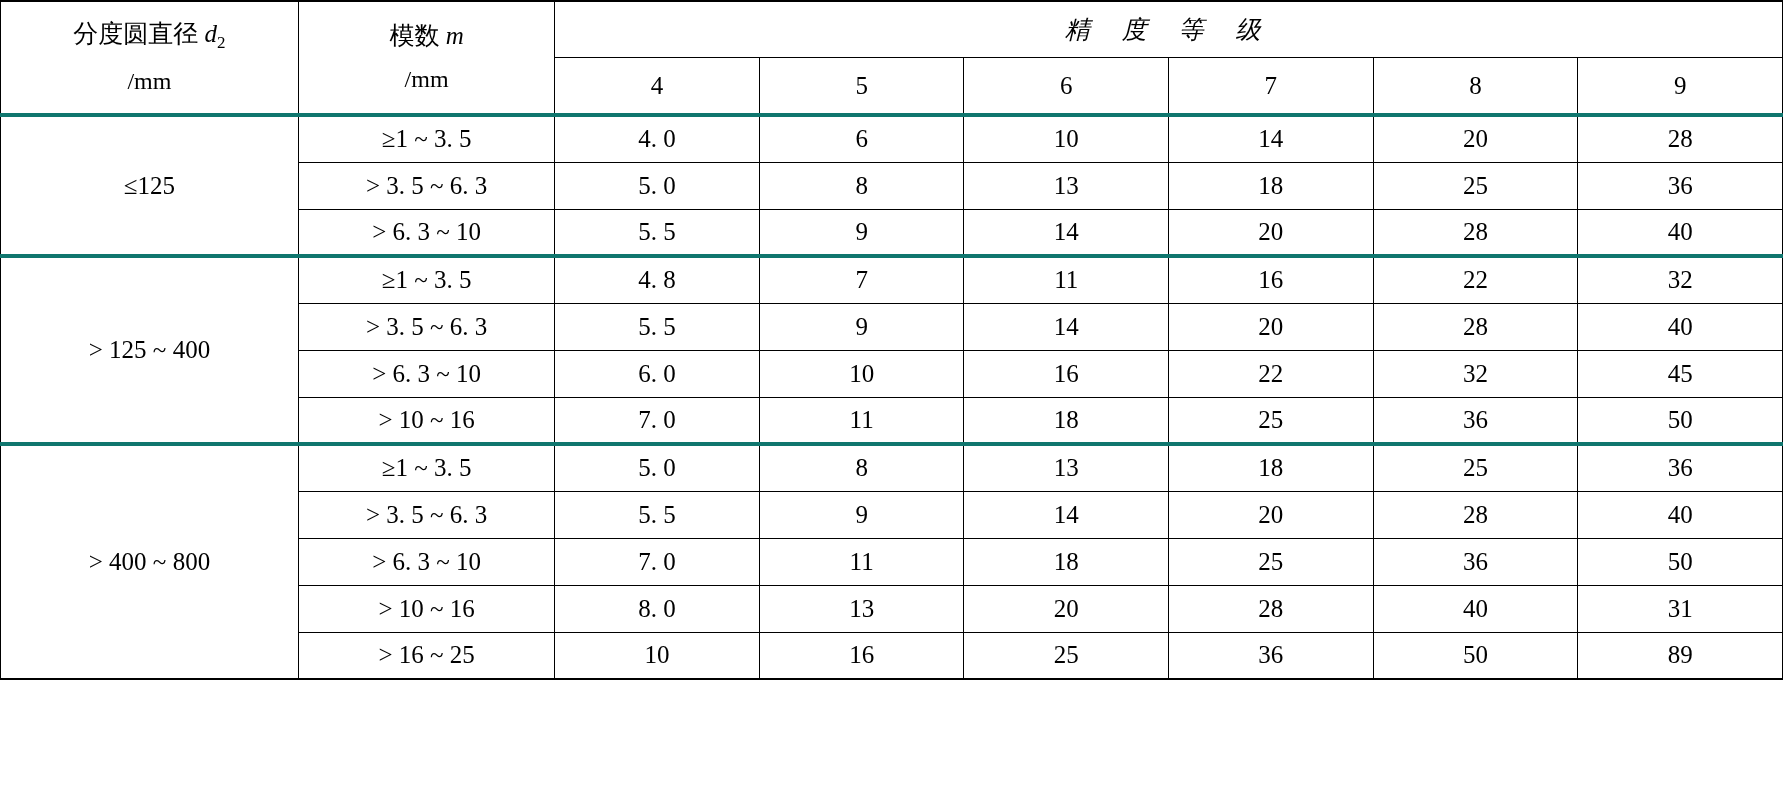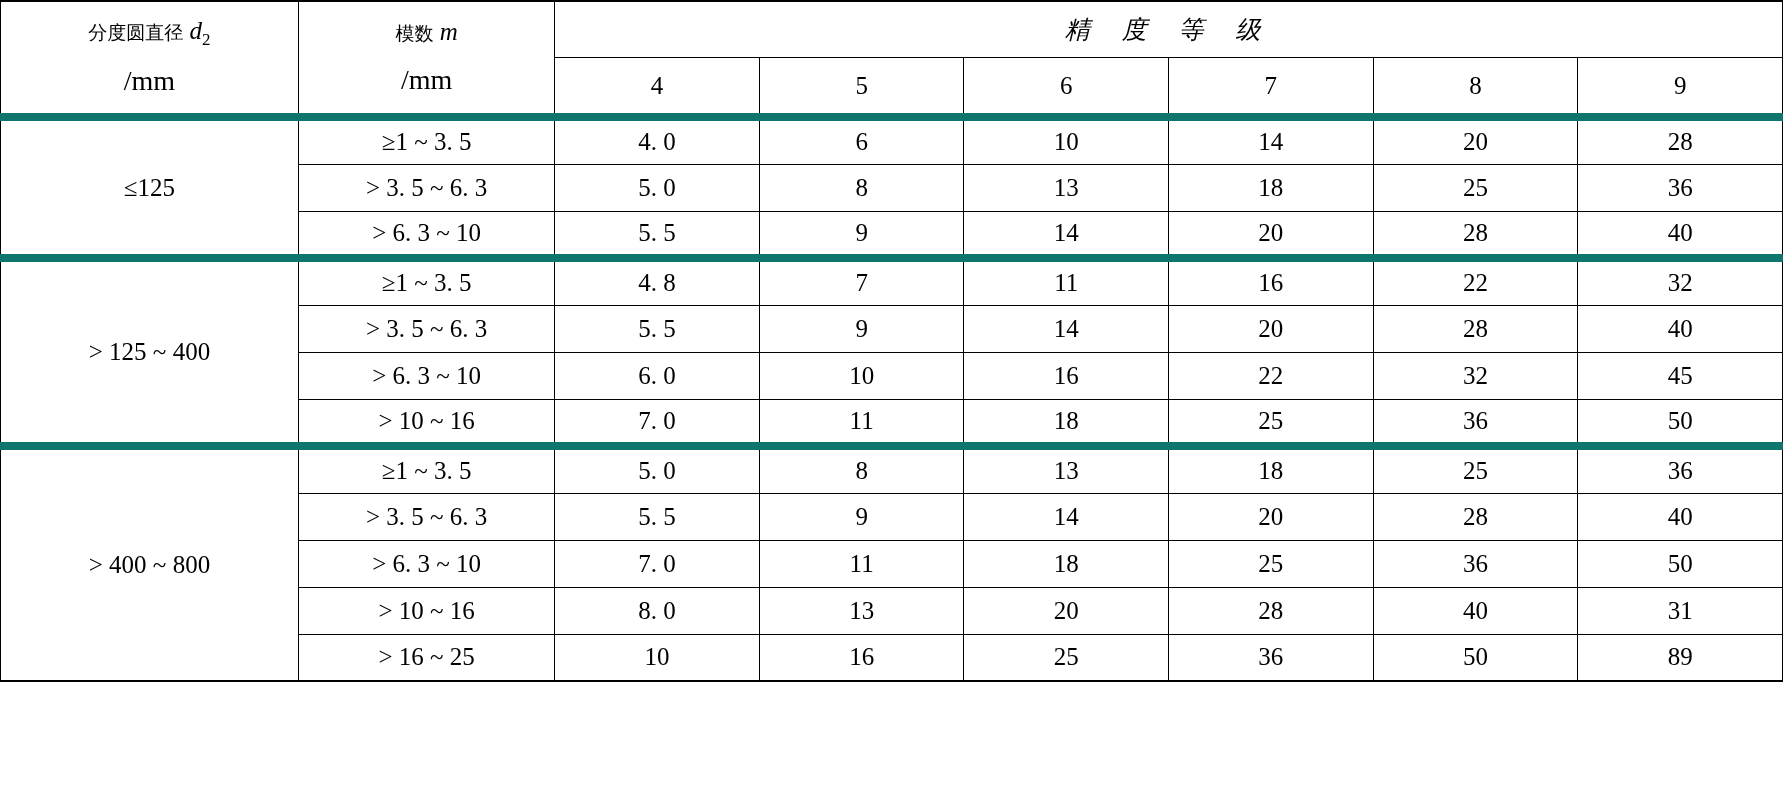--- a/index.html
+++ b/index.html
@@ -77,35 +77,35 @@
   }
   .mod-cell {
     font-size: 25px;
   }
   .val-cell {
     font-size: 25px;
   }
   .nowrap { white-space: nowrap; }
   .cjk {
     font-family: "DejaVu Sans", "Liberation Sans", sans-serif;
-    font-size: 19px;
+    font-size: 25px;
   }
   .grade-title {
     font-family: "DejaVu Sans", "Liberation Sans", sans-serif;
     font-size: 25px;
     letter-spacing: 12px;
     padding-left: 12px;
     font-style: italic;
   }
   .unit {
-    font-size: 28px;
+    font-size: 24px;
   }
   
   tr.group-start > td {
-    border-top: 8px solid #0f766e;
+    border-top: 4px solid #0f766e;
   }
   thead tr.head-bottom > th {
     border-bottom: 2px solid #000;
   }
 </style>
 </head>
 <body>
 
 <div class="sheet">
   <table class="spec">

